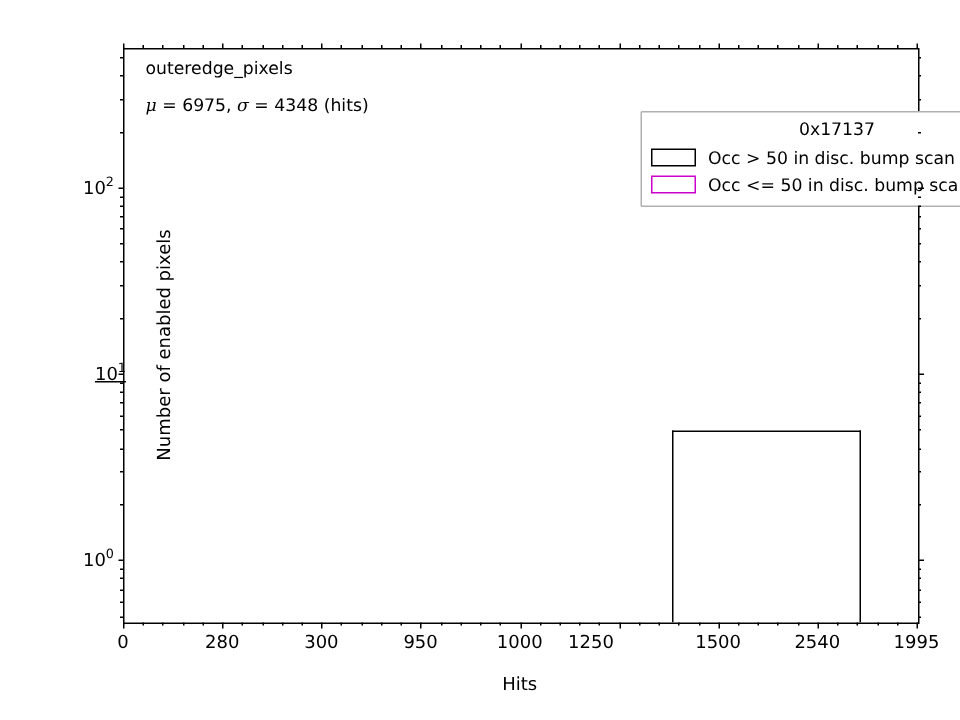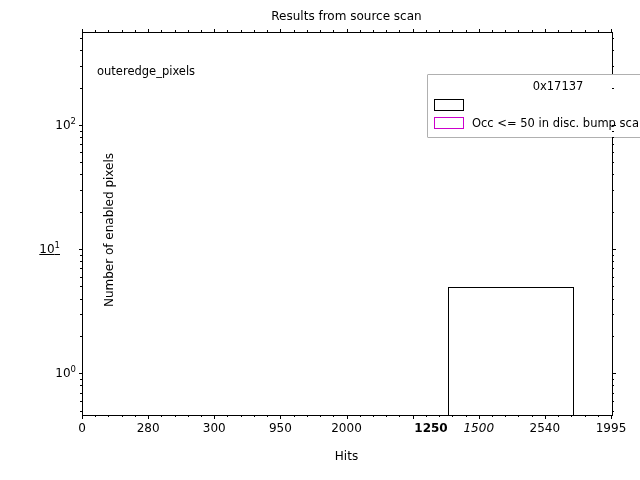--- a/index.html
+++ b/index.html
@@ -122,21 +122,21 @@
     font-size: 12px;
     white-space: nowrap;
     transform: rotate(-90deg);
     transform-origin: center center;
   }
 
   
   #annotation {
     position: absolute;
     left: 14px;
-    top: 26px;
+    top: 0;
     font-size: 11.5px;
     line-height: 25px;
     color: #000000;
     white-space: nowrap;
   }
   #annotation .stats { font-style: normal; }
   #annotation .mathvar {
     font-family: "DejaVu Serif", serif;
     font-style: italic;
   }
@@ -178,37 +178,40 @@
     color: #000000;
     white-space: nowrap;
     line-height: 13px;
   }
 </style>
 </head>
 <body>
 
 <div id="figure">
 
-  <div id="chart-title">Results from source scan</div>
 
   <div id="plot-area">
 
     <div id="bars-layer">
         <div class="hist-bar" style="left: 365.01px; width: 126.166px; top: 254.479px; height: 127.521px; border-top: 1.1px solid rgb(0, 0, 0); border-right: 1.1px solid rgb(0, 0, 0); border-bottom: none; border-left: 1.1px solid rgb(0, 0, 0); border-image: initial;"></div>
       </div>
 
     <div id="annotation">
       <div>outeredge_pixels</div>
+      <div class="stats">
+        <span class="mathvar">μ</span><span> = </span><span>6975</span><span>, </span><span class="mathvar">σ</span><span> = </span><span>4348</span><span> (</span><span>hits</span><span>)</span>
+      </div>
     </div>
 
     <div id="legend">
       <div id="legend-title">0x17137</div>
       <div id="legend-rows">
           <div class="legend-row">
             <span class="legend-patch" style="border: 1.2px solid rgb(0, 0, 0);"></span>
+            <span class="legend-label">Occ &gt; 50 in disc. bump scan</span>
           </div>
           <div class="legend-row">
             <span class="legend-patch" style="border: 1.2px solid rgb(204, 0, 204);"></span>
             <span class="legend-label">Occ &lt;= 50 in disc. bump scan</span>
           </div>
         </div>
     </div>
 
   </div>
 
@@ -220,27 +223,27 @@
       <div class="tick-x major" style="left: 148.125px; top: 28.5px;"></div>
       <div class="ticklabel-x" style="left: 148.125px; top: 421px;">280</div>
       <div class="tick-x major" style="left: 214.25px; top: 415px;"></div>
       <div class="tick-x major" style="left: 214.25px; top: 28.5px;"></div>
       <div class="ticklabel-x" style="left: 214.25px; top: 421px;">300</div>
       <div class="tick-x major" style="left: 280.375px; top: 415px;"></div>
       <div class="tick-x major" style="left: 280.375px; top: 28.5px;"></div>
       <div class="ticklabel-x" style="left: 280.375px; top: 421px;">950</div>
       <div class="tick-x major" style="left: 346.5px; top: 415px;"></div>
       <div class="tick-x major" style="left: 346.5px; top: 28.5px;"></div>
-      <div class="ticklabel-x" style="left: 346.5px; top: 421px;">2000</div>
+      <div class="ticklabel-x" style="left: 346.5px; top: 421px;">1000</div>
       <div class="tick-x major" style="left: 412.625px; top: 415px;"></div>
       <div class="tick-x major" style="left: 412.625px; top: 28.5px;"></div>
-      <div class="ticklabel-x" style="left: 431px; top: 421px; font-weight: bold;">1250</div>
+      <div class="ticklabel-x" style="left: 394px; top: 421px;">1250</div>
       <div class="tick-x major" style="left: 478.75px; top: 415px;"></div>
       <div class="tick-x major" style="left: 478.75px; top: 28.5px;"></div>
-      <div class="ticklabel-x" style="left: 478.75px; top: 421px; font-style: italic;">1500</div>
+      <div class="ticklabel-x" style="left: 478.75px; top: 421px;">1500</div>
       <div class="tick-x major" style="left: 544.875px; top: 415px;"></div>
       <div class="tick-x major" style="left: 544.875px; top: 28.5px;"></div>
       <div class="ticklabel-x" style="left: 544.875px; top: 421px;">2540</div>
       <div class="tick-x major" style="left: 611px; top: 415px;"></div>
       <div class="tick-x major" style="left: 611px; top: 28.5px;"></div>
       <div class="ticklabel-x" style="left: 611px; top: 421px;">1995</div>
       <div class="tick-x minor" style="left: 95.225px; top: 415px;"></div>
       <div class="tick-x minor" style="left: 95.225px; top: 30px;"></div>
       <div class="tick-x minor" style="left: 108.45px; top: 415px;"></div>
       <div class="tick-x minor" style="left: 108.45px; top: 30px;"></div>
@@ -302,21 +305,21 @@
       <div class="tick-x minor" style="left: 571.325px; top: 30px;"></div>
       <div class="tick-x minor" style="left: 584.55px; top: 415px;"></div>
       <div class="tick-x minor" style="left: 584.55px; top: 30px;"></div>
       <div class="tick-x minor" style="left: 597.775px; top: 415px;"></div>
       <div class="tick-x minor" style="left: 597.775px; top: 30px;"></div>
       <div class="tick-y major" style="left: 78.5px; top: 373.28px;"></div>
       <div class="tick-y major" style="left: 612px; top: 373.28px;"></div>
       <div class="ticklabel-y" style="left: 40px; top: 373.28px; width: 36px;">10<sup>0</sup></div>
       <div class="tick-y major" style="left: 78.5px; top: 249.096px;"></div>
       <div class="tick-y major" style="left: 612px; top: 249.096px;"></div>
-      <div class="ticklabel-y" style="left: 24px; top: 249.096px; width: 36px; text-decoration: underline;">10<sup>1</sup></div>
+      <div class="ticklabel-y" style="left: 48px; top: 249.096px; width: 36px; text-decoration: underline;">10<sup>1</sup></div>
       <div class="tick-y major" style="left: 78.5px; top: 124.913px;"></div>
       <div class="tick-y major" style="left: 612px; top: 124.913px;"></div>
       <div class="ticklabel-y" style="left: 40px; top: 124.913px; width: 36px;">10<sup>2</sup></div>
       <div class="tick-y minor" style="left: 80px; top: 410.663px;"></div>
       <div class="tick-y minor" style="left: 612px; top: 410.663px;"></div>
       <div class="tick-y minor" style="left: 80px; top: 400.83px;"></div>
       <div class="tick-y minor" style="left: 612px; top: 400.83px;"></div>
       <div class="tick-y minor" style="left: 80px; top: 392.516px;"></div>
       <div class="tick-y minor" style="left: 612px; top: 392.516px;"></div>
       <div class="tick-y minor" style="left: 80px; top: 385.315px;"></div>

